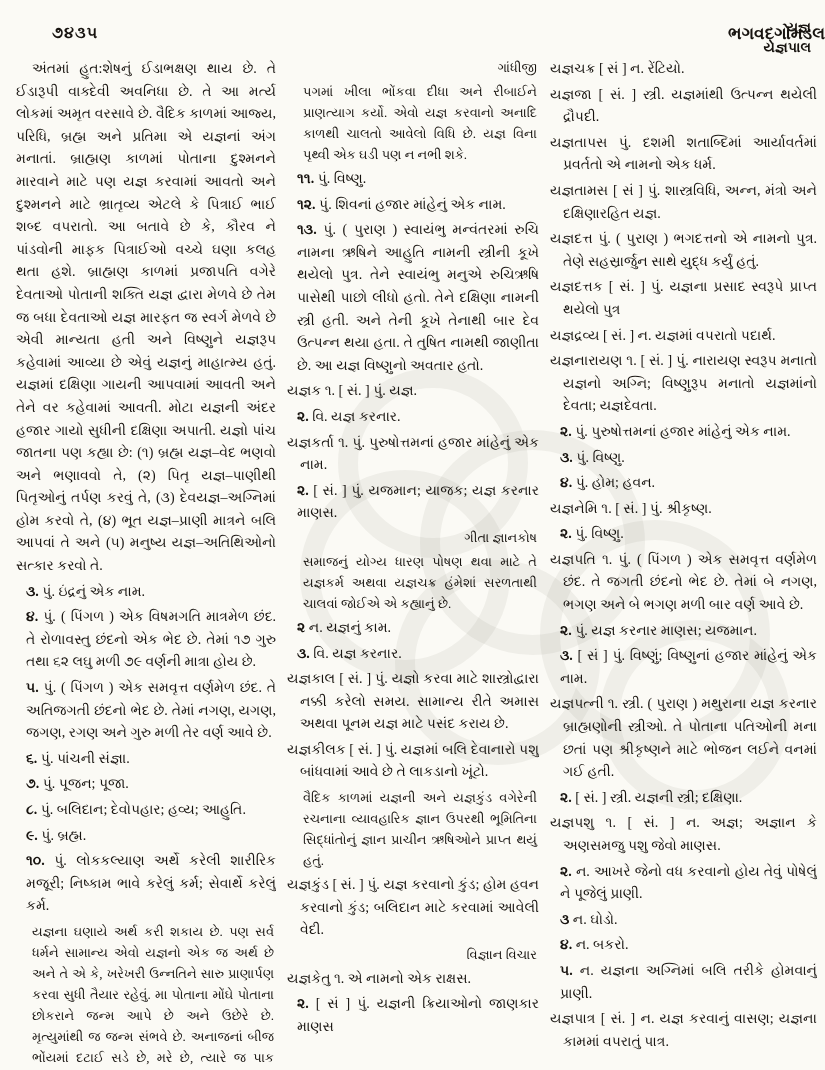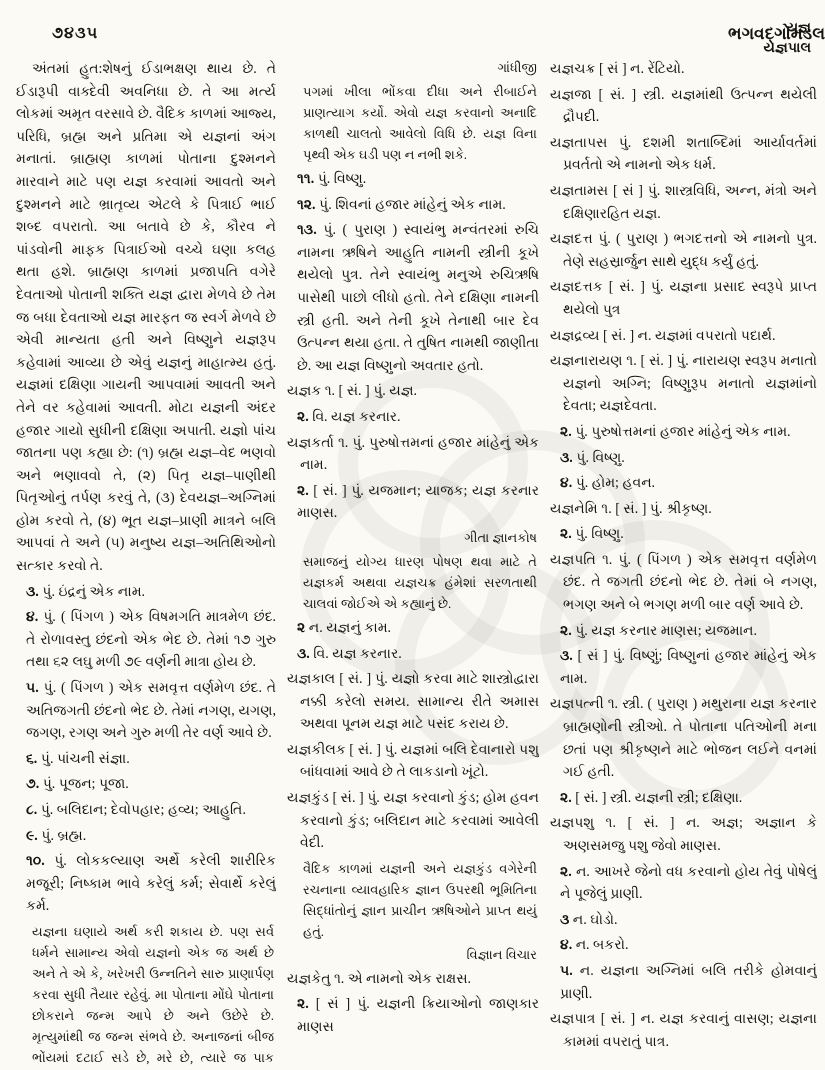--- a/index.html
+++ b/index.html
@@ -94,22 +94,22 @@
         <p class="blk entry"><b class="hw">યજ્ઞક </b><span>૧. [ સં. ] પું. યજ્ઞ.</span></p>
         <p class="blk sense"><b class="num">૨. </b><span>વિ. યજ્ઞ કરનાર.</span></p>
         <p class="blk entry"><b class="hw">યજ્ઞકર્તા </b><span>૧. પું. પુરુષોત્તમનાં હજાર માંહેનું એક નામ.</span></p>
         <p class="blk sense"><b class="num">૨. </b><span>[ સં. ] પું. યજમાન; યાજક; યજ્ઞ કરનાર માણસ.</span></p>
         <p class="blk attrib"><span>ગીતા જ્ઞાનકોષ</span></p>
         <p class="blk quote"><span>સમાજનું યોગ્ય ધારણ પોષણ થવા માટે તે યજ્ઞકર્મ અથવા યજ્ઞચક્ર હંમેશાં સરળતાથી ચાલવાં જોઈએ એ કહ્યાનું છે.</span></p>
         <p class="blk sense"><b class="num">૨ </b><span>ન. યજ્ઞનું કામ.</span></p>
         <p class="blk sense"><b class="num">૩. </b><span>વિ. યજ્ઞ કરનાર.</span></p>
         <p class="blk entry"><b class="hw">યજ્ઞકાલ </b><span>[ સં. ] પું. યજ્ઞો કરવા માટે શાસ્ત્રોદ્વારા નક્કી કરેલો સમય. સામાન્ય રીતે અમાસ અથવા પૂનમ યજ્ઞ માટે પસંદ કરાય છે.</span></p>
         <p class="blk entry"><b class="hw">યજ્ઞકીલક </b><span>[ સં. ] પું. યજ્ઞમાં બલિ દેવાનારો પશુ બાંધવામાં આવે છે તે લાકડાનો ખૂંટો.</span></p>
+        <p class="blk quote"><span>વૈદિક કાળમાં યજ્ઞની અને યજ્ઞકુંડ વગેરેની રચનાના વ્યાવહારિક જ્ઞાન ઉપરથી ભૂમિતિના સિદ્ધાંતોનું જ્ઞાન પ્રાચીન ઋષિઓને પ્રાપ્ત થયું હતું.</span></p>
         <p class="blk entry"><b class="hw">યજ્ઞકુંડ </b><span>[ સં. ] પું. યજ્ઞ કરવાનો કુંડ; હોમ હવન કરવાનો કુંડ; બલિદાન માટે કરવામાં આવેલી વેદી.</span></p>
-        <p class="blk quote"><span>વૈદિક કાળમાં યજ્ઞની અને યજ્ઞકુંડ વગેરેની રચનાના વ્યાવહારિક જ્ઞાન ઉપરથી ભૂમિતિના સિદ્ધાંતોનું જ્ઞાન પ્રાચીન ઋષિઓને પ્રાપ્ત થયું હતું.</span></p>
         <p class="blk attrib"><span>વિજ્ઞાન વિચાર</span></p>
         <p class="blk entry"><b class="hw">યજ્ઞકેતુ </b><span>૧. એ નામનો એક રાક્ષસ.</span></p>
         <p class="blk sense"><b class="num">૨. </b><span>[ સં ] પું. યજ્ઞની ક્રિયાઓનો જાણકાર માણસ</span></p>
       </section>
     <div class="vrule"></div>
     <section class="col col2">
         <p class="blk entry"><b class="hw">યજ્ઞચક્ર </b><span>[ સં ] ન. રેંટિયો.</span></p>
         <p class="blk entry"><b class="hw">યજ્ઞજા </b><span>[ સં. ] સ્ત્રી. યજ્ઞમાંથી ઉત્પન્ન થયેલી દ્રૌપદી.</span></p>
         <p class="blk entry"><b class="hw">યજ્ઞતાપસ </b><span>પું. દશમી શતાબ્દિમાં આર્યાવર્તમાં પ્રવર્તતો એ નામનો એક ધર્મ.</span></p>
         <p class="blk entry"><b class="hw">યજ્ઞતામસ </b><span>[ સં ] પું. શાસ્ત્રવિધિ, અન્ન, મંત્રો અને દક્ષિણારહિત યજ્ઞ.</span></p>

